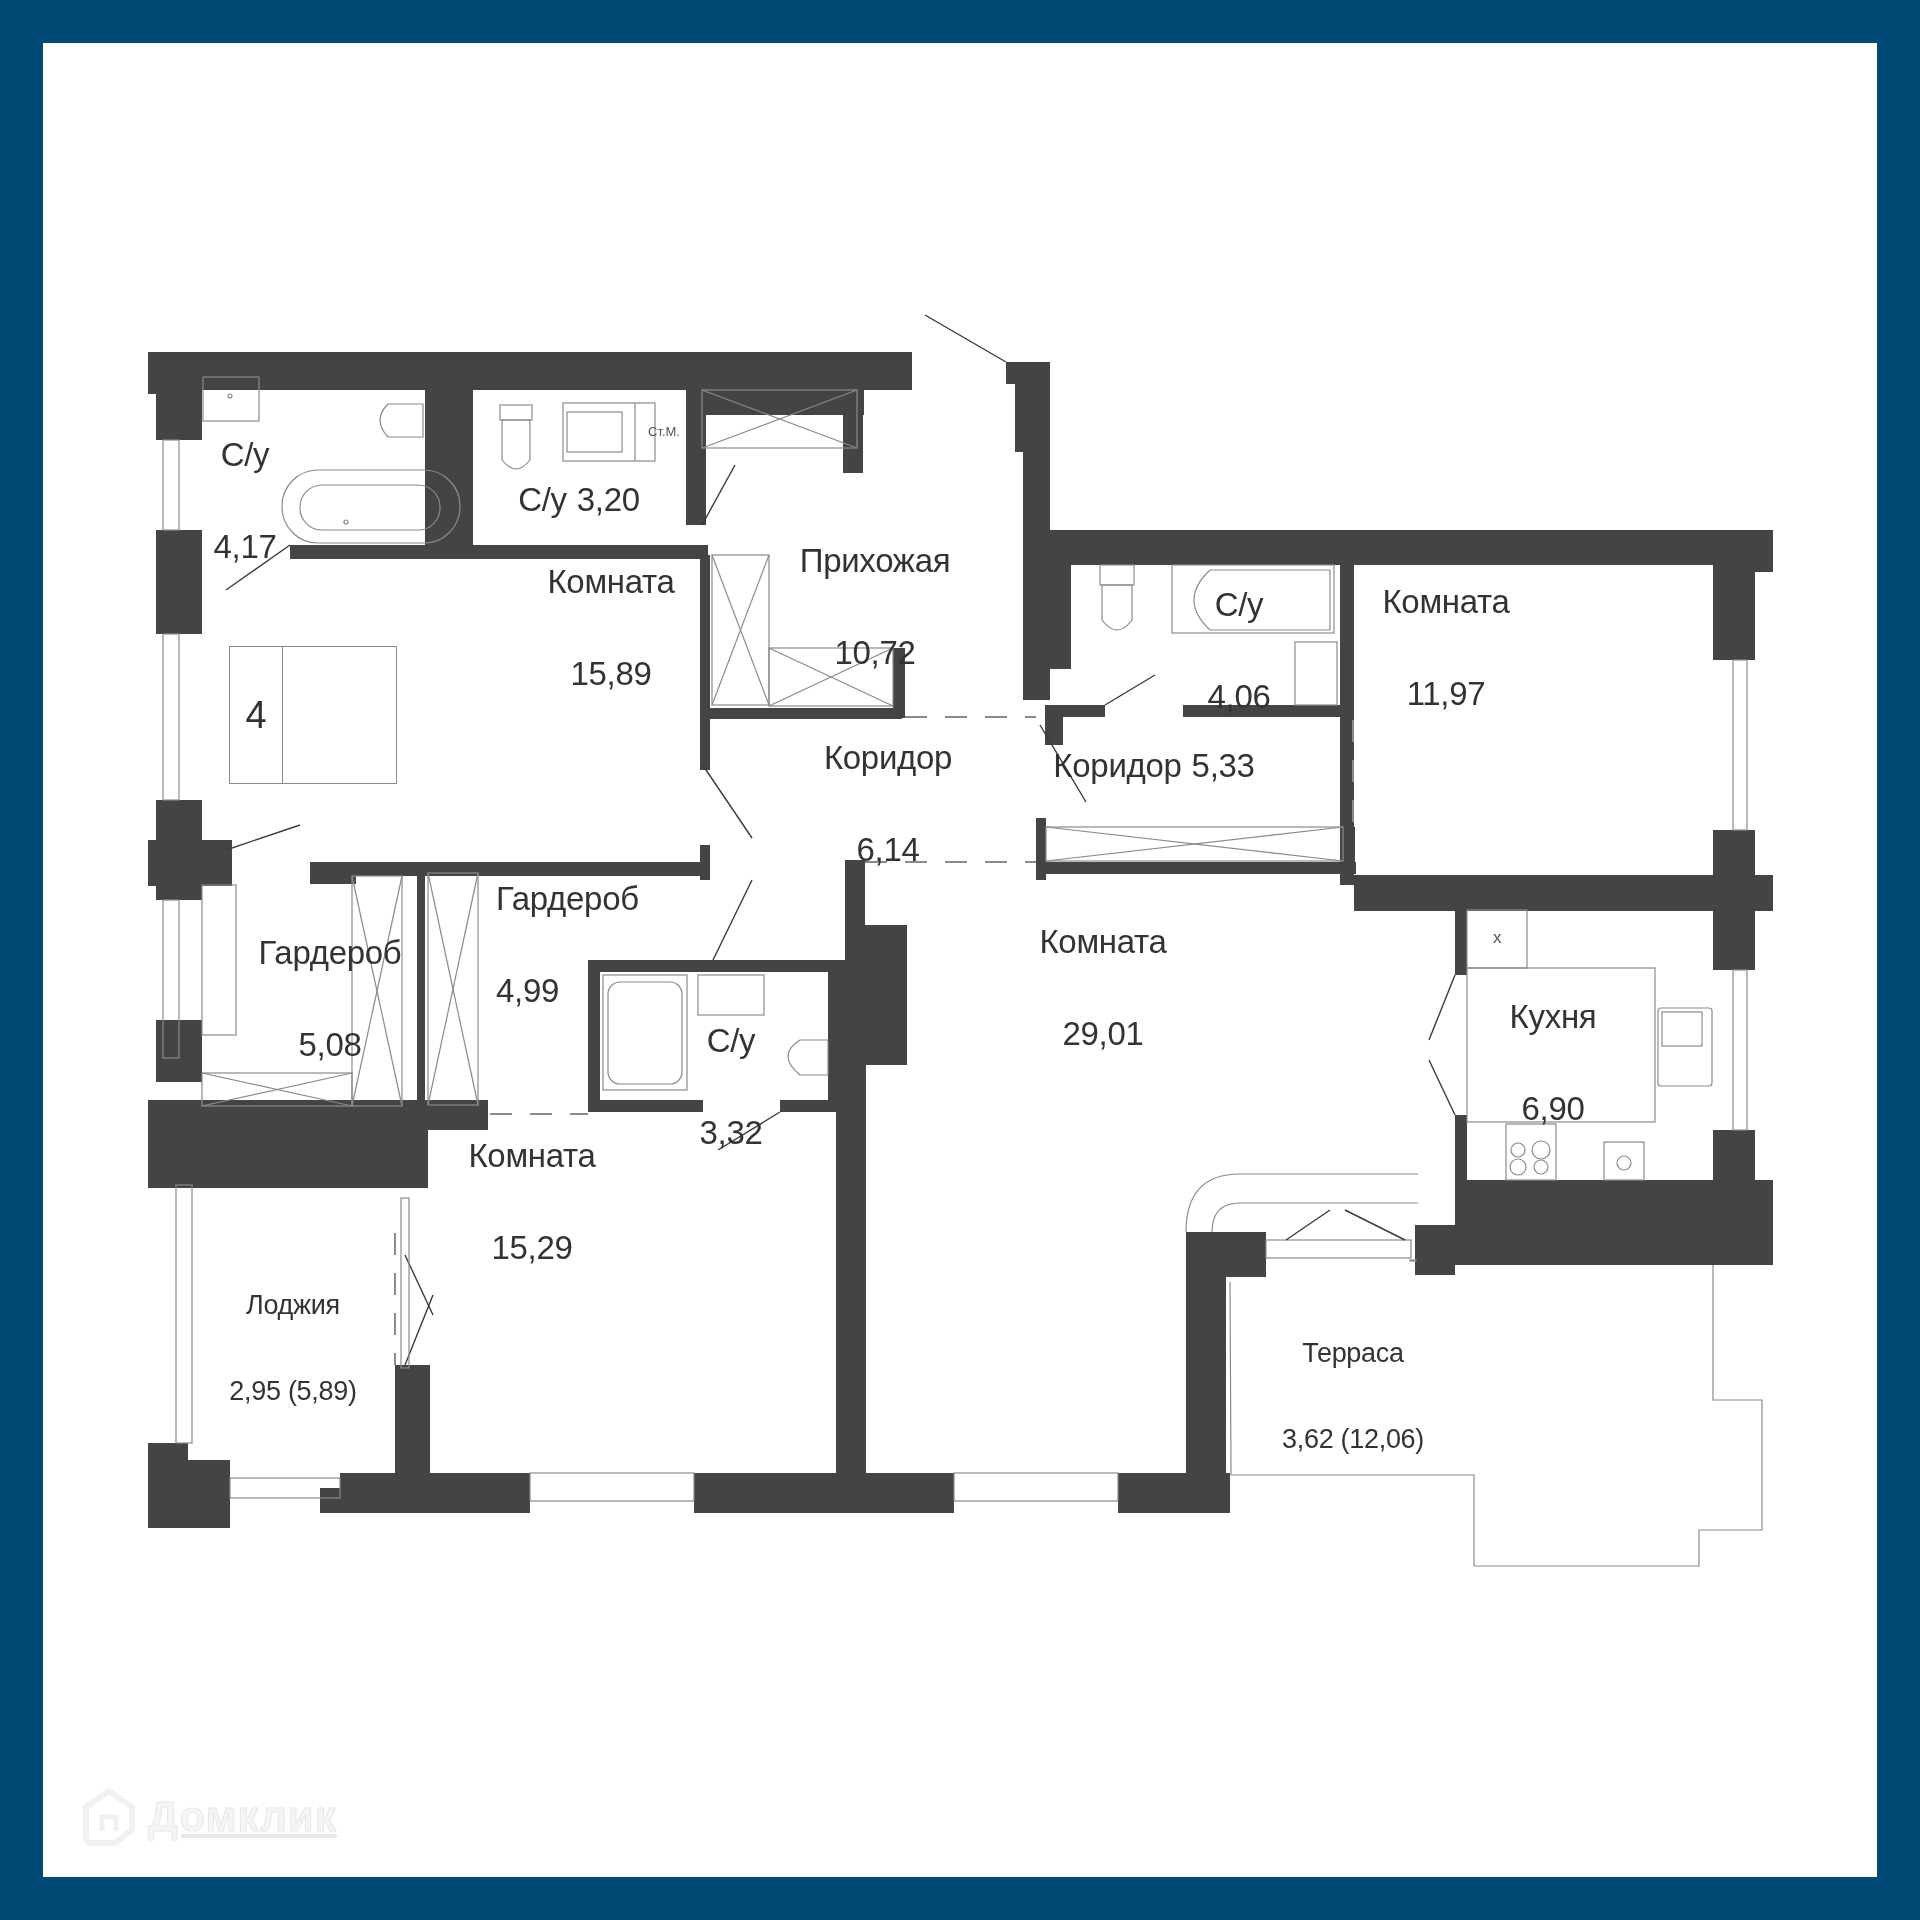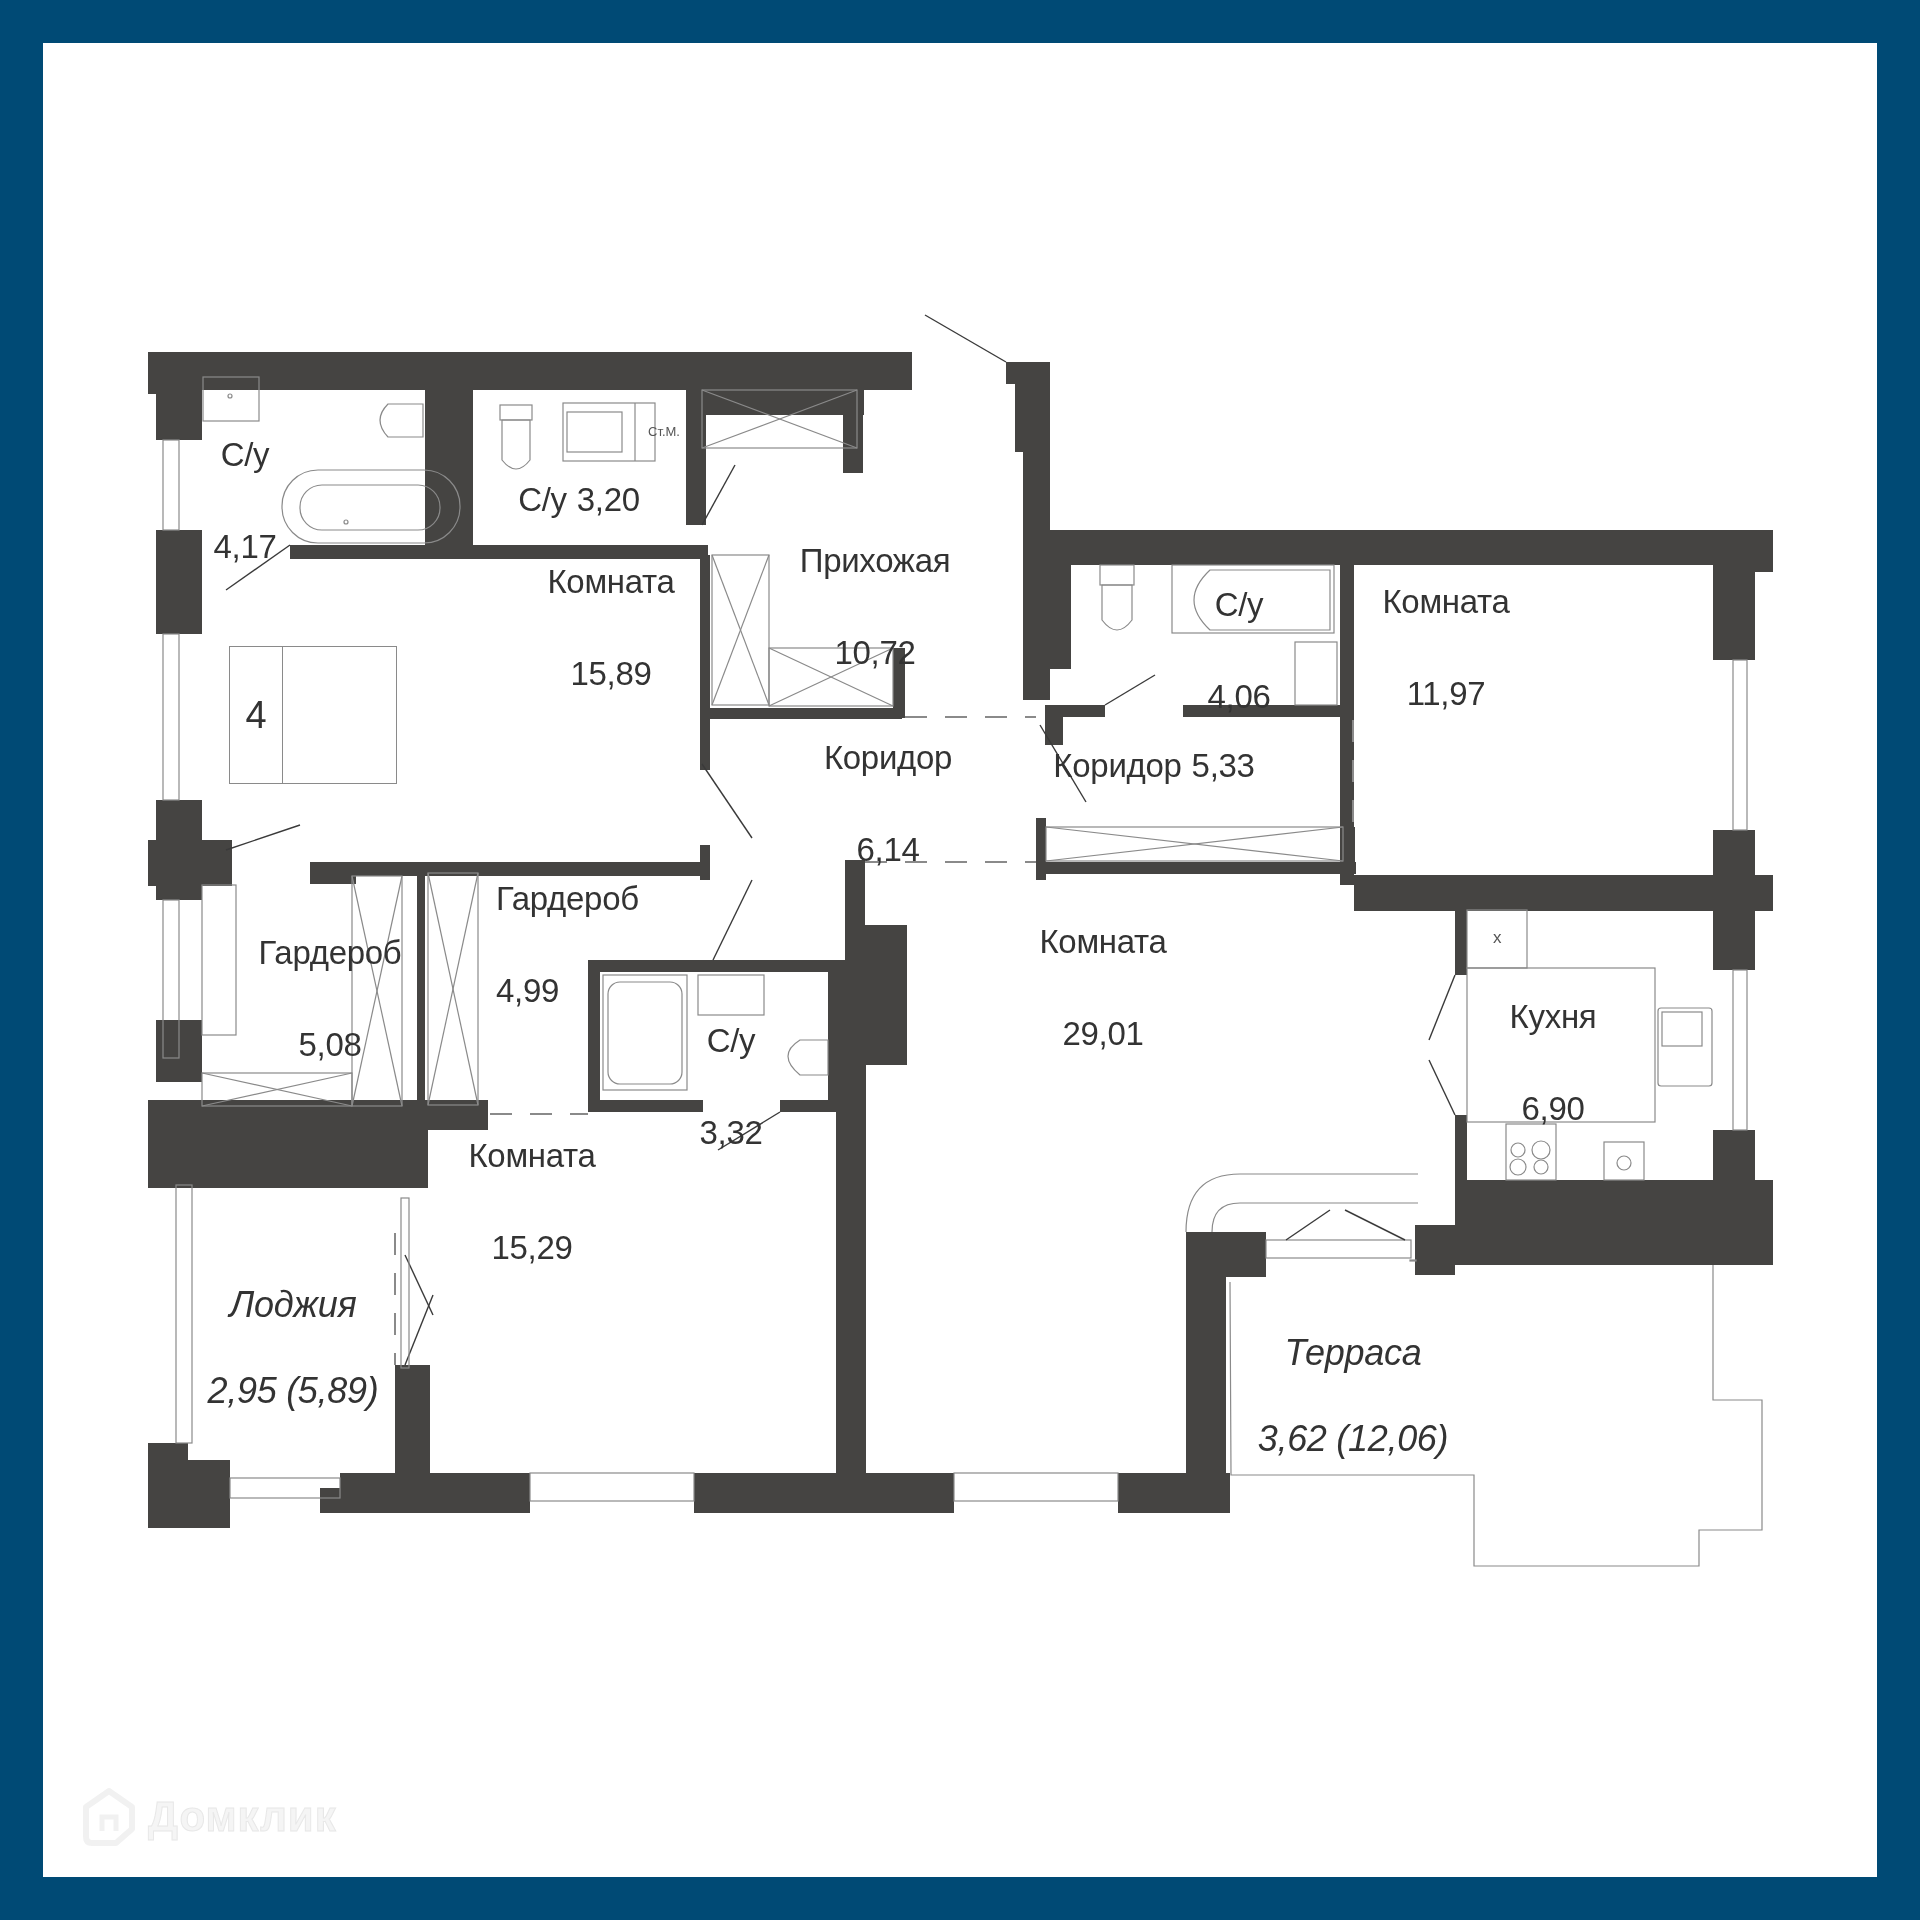--- a/index.html
+++ b/index.html
@@ -4,31 +4,31 @@
 <style>
   html, body { margin: 0; padding: 0; }
   body { width: 1920px; height: 1920px; background: #004a75; position: relative; overflow: hidden; font-family: "Liberation Sans", "DejaVu Sans", sans-serif; }
   .canvas { position: absolute; left: 43px; top: 43px; width: 1834px; height: 1834px; background: #ffffff; }
   svg.plan { position: absolute; left: 0; top: 0; width: 1920px; height: 1920px; }
   .wall { fill: #454442; }
   .thin { fill: none; stroke: #8a8a8a; stroke-width: 1.2; }
   .door { fill: none; stroke: #3a3a3a; stroke-width: 1.4; }
   .dash { fill: none; stroke: #8a8a8a; stroke-width: 2; stroke-dasharray: 22 18; }
   .lbl { position: absolute; color: #333333; font-size: 33px; line-height: 44px; text-align: center; white-space: nowrap; transform: translateX(-50%); letter-spacing: -0.3px; }
-  .lbl.small { font-size: 36px; line-height: 38px; font-style: italic; }
+  .lbl.small { font-size: 27px; line-height: 38px; }
   .lbl .area { display: block; margin-top: 48px; }
   .lbl.inline .area { display: inline; margin-left: 10px; }
   .summary { position: absolute; left: 229px; top: 646px; width: 168px; height: 138px; border: 1.5px solid #8a8a8a; box-sizing: border-box; display: flex; background: #fff; }
   .summary .rooms { width: 52px; border-right: 1.5px solid #8a8a8a; display: flex; align-items: center; justify-content: center; font-size: 38px; color: #333; }
   .summary .vals { flex: 1; display: flex; flex-direction: column; }
   .summary .vals div { flex: 1; border-bottom: 1.5px solid #8a8a8a; font-size: 31px; color: #333; padding-left: 6px; line-height: 44px; }
   .summary .vals div:last-child { border-bottom: none; }
   .tiny { position: absolute; font-size: 13px; color: #555; }
   .watermark { position: absolute; left: 80px; top: 1785px; display: flex; align-items: center; gap: 10px; opacity: 0.9; }
-  .watermark .wm-text { font-size: 42px; font-weight: bold; color: #f4f4f4; letter-spacing: 1px; -webkit-text-stroke: 1px #e6e6e6; }
+  .watermark .wm-text { font-size: 42px; font-weight: bold; color: #f4f4f4; letter-spacing: 1px; text-decoration: underline; -webkit-text-stroke: 1px #e6e6e6; }
 </style>
 </head>
 <body>
 
 <div class="canvas"></div>
 
 <svg class="plan" viewBox="0 0 1920 1920" xmlns="http://www.w3.org/2000/svg">
 
   <g>
 

